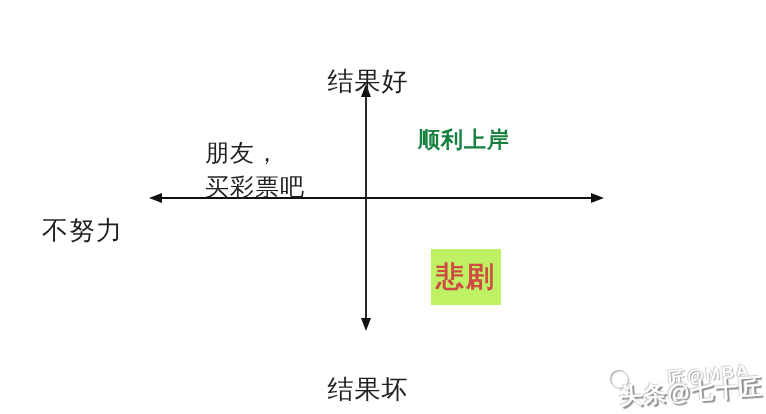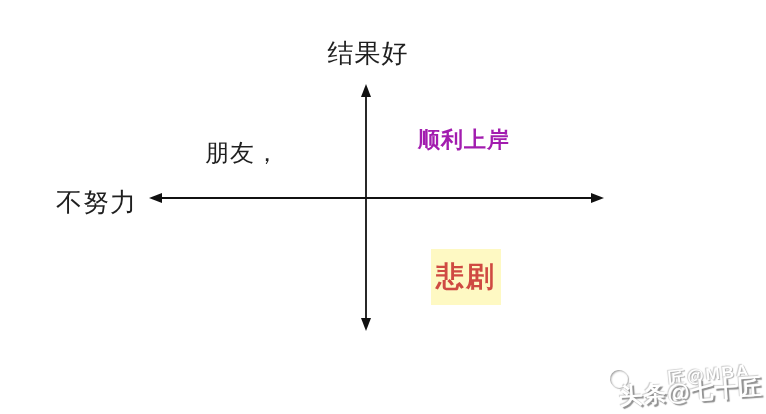--- a/index.html
+++ b/index.html
@@ -22,20 +22,21 @@
   }
   .label {
     position: absolute;
     color: #1f1f1f;
     white-space: nowrap;
   }
   .axis-label {
     font-size: 26px;
     font-weight: 500;
     letter-spacing: 1px;
+    margin-top: 28px;
   }
   .axis-label.centered { transform: translateX(-50%); }
   .quad-text {
     font-size: 24px;
     font-weight: 500;
     letter-spacing: 1px;
   }
   .quad-topleft {
     left: 205px; top: 104px;
     line-height: 34px;
@@ -107,30 +108,32 @@
     </g>
 
     <g>
       <line x1="366" y1="95" x2="366" y2="320" stroke="#111111" stroke-width="1.8"></line>
       <polygon points="366,84 361,97 371,97" fill="#111111"></polygon>
       <polygon points="366,331 361,318 371,318" fill="#111111"></polygon>
     </g>
   </svg>
 
   <div class="label axis-label centered" style="left:368px; top:36px;">结果好</div>
-  <div class="label axis-label" style="left:56px; top:185px;font-family:Liberation Serif, serif;">不努力</div>
+  <div class="label axis-label centered" style="left:368px; top:344px;">结果坏</div>
+  <div class="label axis-label" style="left:42px; top:185px;font-family:Liberation Serif, serif;">不努力</div>
 
   <div class="label quad-text quad-topleft">
     <span style="display:block;">朋友，</span>
+    <span style="display:block;">买彩票吧</span>
   </div>
 
-  <div class="label quad-text quad-topright" style="color:#a21caf;">顺利上岸</div>
+  <div class="label quad-text quad-topright" style="color:#15803d;">顺利上岸</div>
 
 
-  <div class="label quad-text quad-bottomright" style="color:#cf4a42; background:#fef9c3;">悲剧</div>
+  <div class="label quad-text quad-bottomright" style="color:#cf4a42; background:#bef264;">悲剧</div>
 
   <div class="watermark">
     <span class="wm-logo"></span>
     <span class="wm-text wm-secondary">匠@MBA</span>
     <span class="wm-text wm-primary">头条@七十匠</span>
   </div>
 
 </div>
 
 </body></html>

